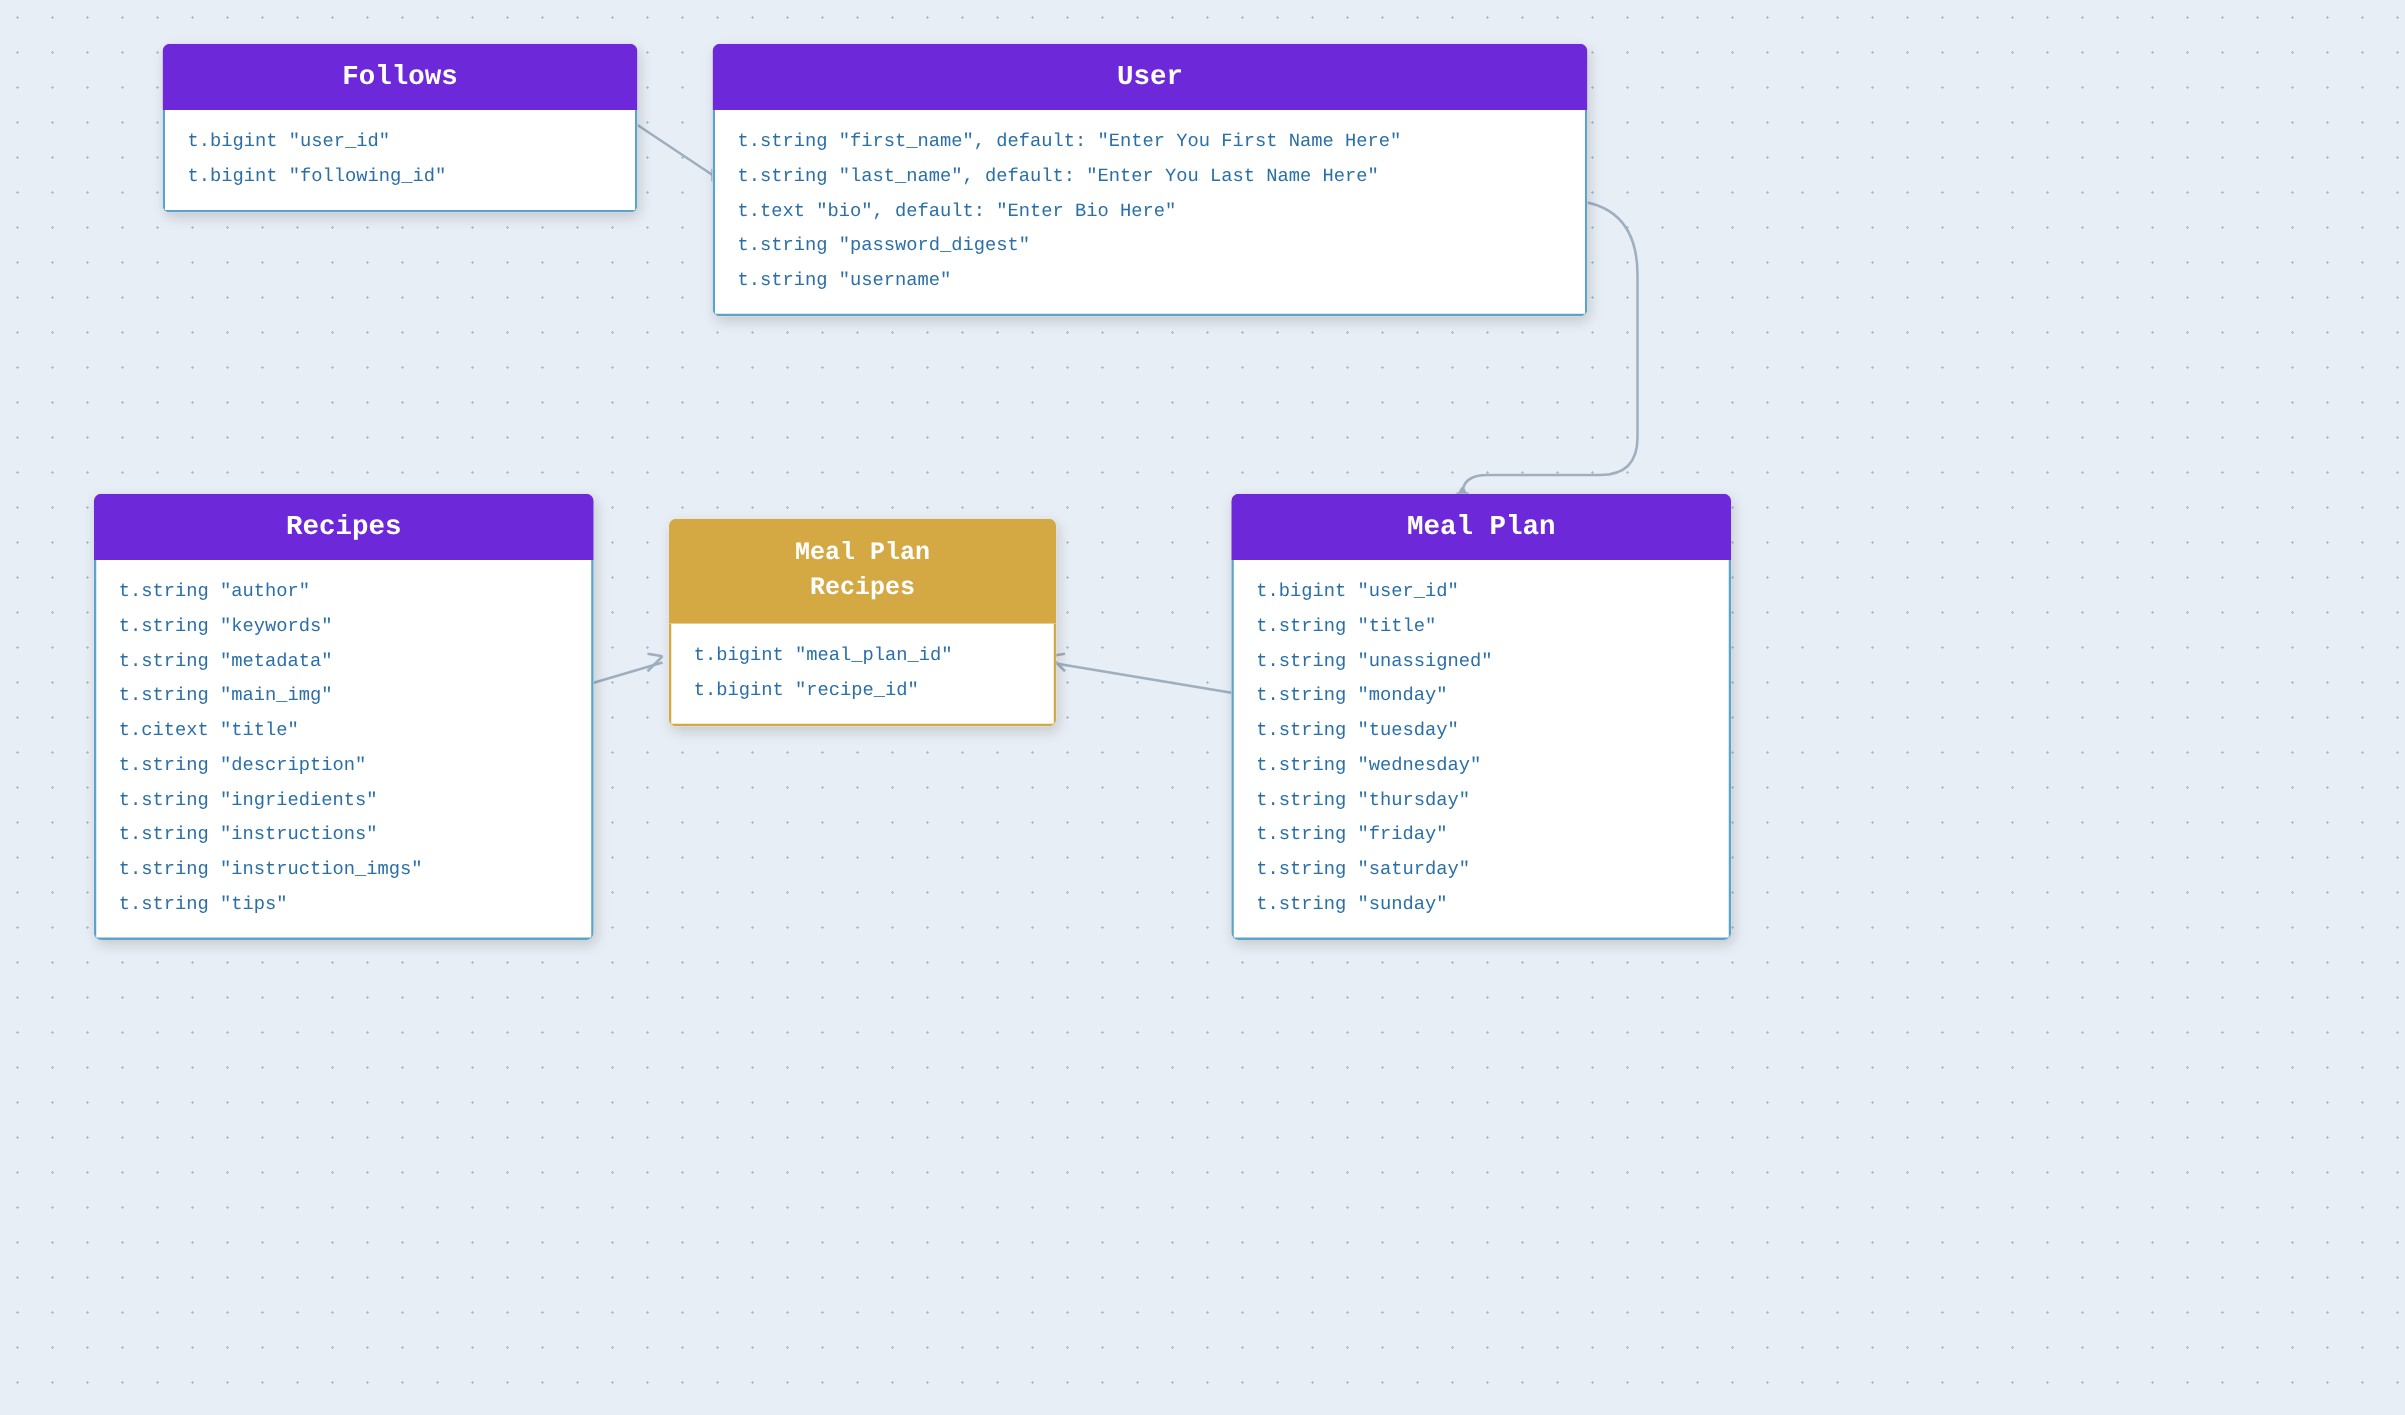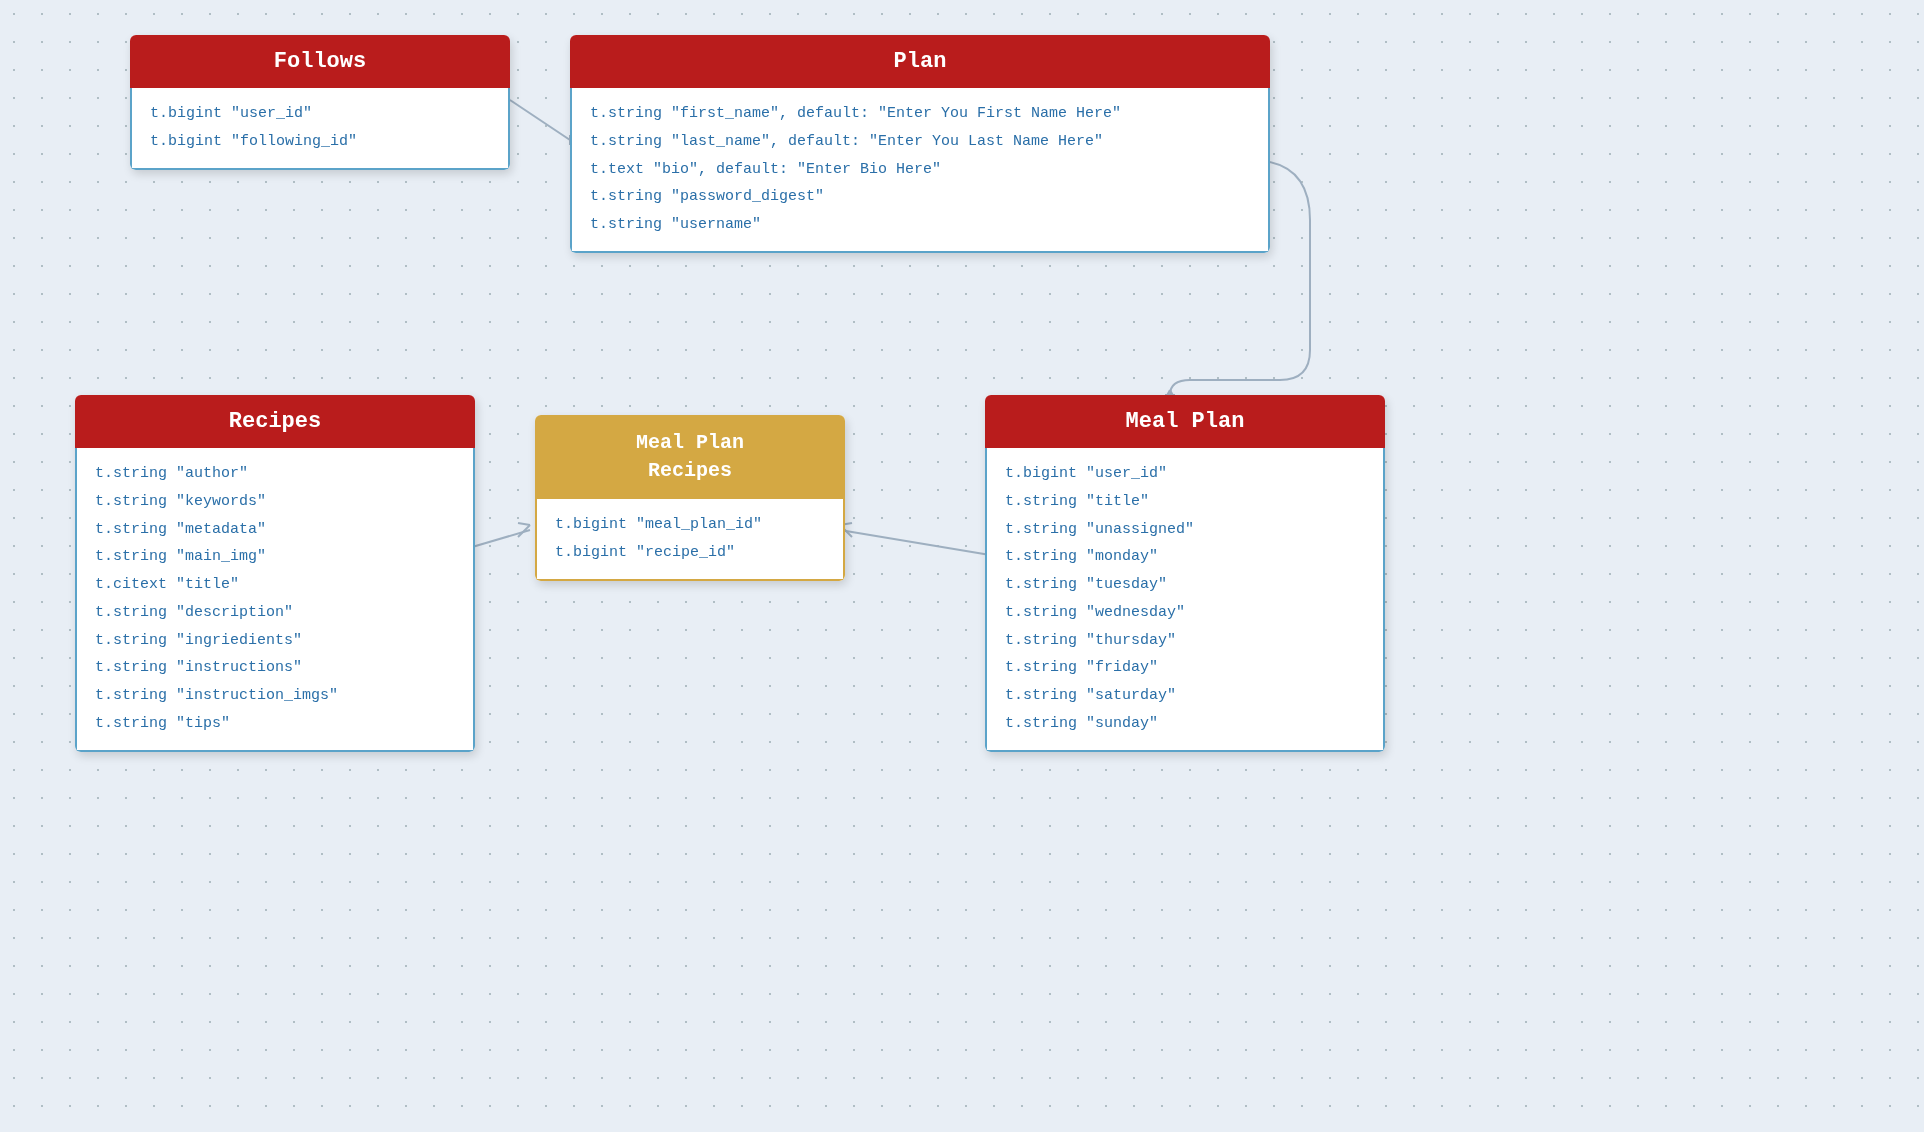--- a/index.html
+++ b/index.html
@@ -29,21 +29,21 @@
       box-shadow: 2px 4px 10px rgba(0,0,0,0.15);
       background: white;
     }
 
     .db-table .table-header {
       padding: 14px 20px;
       text-align: center;
       font-size: 22px;
       font-weight: bold;
       color: white;
-      background-color: #b91c1c;
+      background-color: #6d28d9;
     }
 
     .db-table.gold .table-header {
       background-color: #d4a843;
       color: white;
     }
 
     .db-table .table-body {
       padding: 12px 18px;
       background: white;
@@ -116,21 +116,21 @@
       <span>Follows</span>
     </div>
     <div class="table-body">
       <div class="field">t.bigint "user_id"</div>
       <div class="field">t.bigint "following_id"</div>
     </div>
   </div>
 
   <div class="db-table" style="left: 570px; top: 35px; width: 700px;">
     <div class="table-header">
-      <span>Plan</span>
+      <span>User</span>
     </div>
     <div class="table-body">
       <div class="field">t.string "first_name", default: "Enter You First Name Here"</div>
       <div class="field">t.string "last_name", default: "Enter You Last Name Here"</div>
       <div class="field">t.text "bio", default: "Enter Bio Here"</div>
       <div class="field">t.string "password_digest"</div>
       <div class="field">t.string "username"</div>
     </div>
   </div>
 

